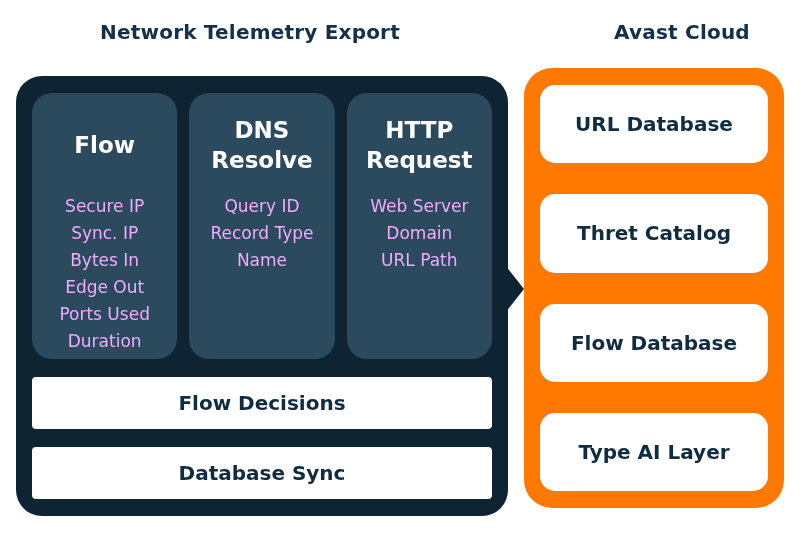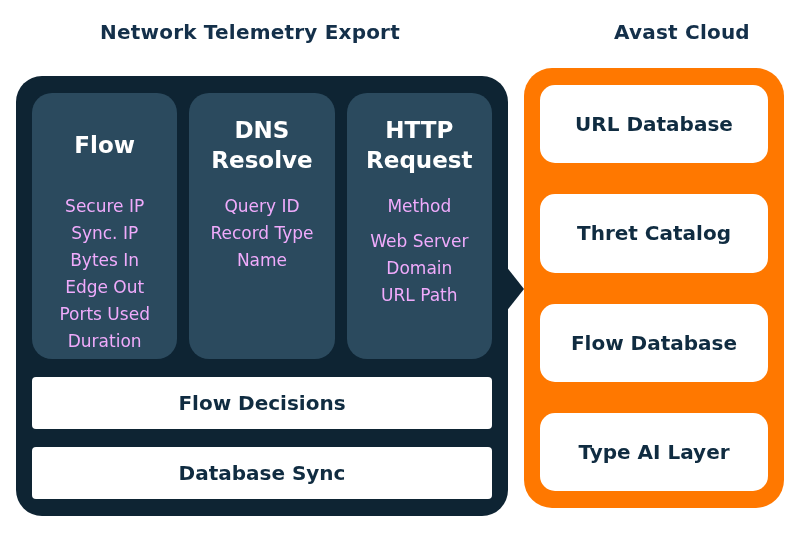--- a/index.html
+++ b/index.html
@@ -139,21 +139,20 @@
         <div class="col-items">
           <div class="item">Query ID</div>
           <div class="item">Record Type</div>
           <div class="item">Name</div>
         </div>
       </div>
 
       <div class="col">
         <div class="col-title">HTTP Request</div>
         <div class="col-items">
-          <div class="item">Method</div>
           <div class="item spaced">Web Server Domain</div>
           <div class="item">URL Path</div>
         </div>
       </div>
 
     </div>
 
     <div class="row-pill">
       <span>Flow Decisions</span>
     </div>

